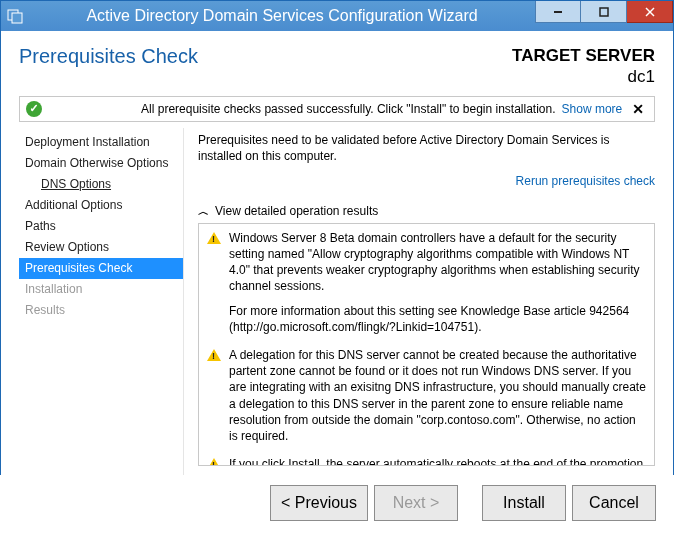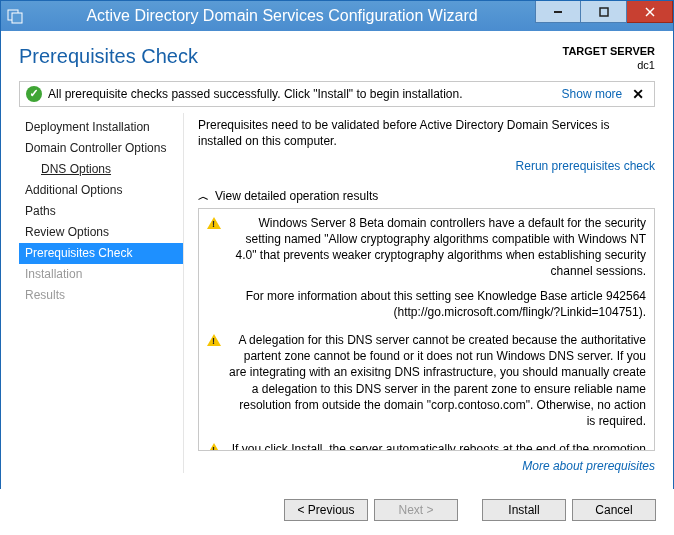--- a/index.html
+++ b/index.html
@@ -48,35 +48,35 @@
     align-items:flex-start;
     padding: 14px 18px 8px 18px;
   }
   .page-title {
     font-size:20px;
     font-weight:400;
     color:#1861a9;
   }
   .target {
     text-align:right;
-    font-size:11px;
+    font-size:17px;
     line-height:1.25;
   }
   .target .lbl { font-weight:bold; }
 
   .notice {
     margin: 0 18px 6px 18px;
     border:1px solid #c8c8c8;
     background:#fff;
     display:flex;
     align-items:center;
     padding:4px 6px;
     gap:6px;
   }
-  .notice-text { flex:1; }
+  .notice-text { flex:1;text-align:right; }
   .link { color:#0b66b5; cursor:pointer;text-align:right; }
   .closex { font-weight:bold; font-size:14px; padding:0 4px; }
 
   .body {
     display:flex;
     padding: 0 18px 0 18px;
     height: 360px;
   }
   .nav {
     width:165px;
@@ -108,41 +108,41 @@
     display:flex; align-items:center; gap:6px;
     margin: 6px 0 4px 0;
   }
   .results {
     border:1px solid #c8c8c8;
     padding:6px 8px;
     flex:1;
     overflow:hidden;
     line-height:1.35;
   }
-  .res-item { display:flex; gap:8px; margin-bottom:12px;text-align:right; }
+  .res-item { display:flex; gap:8px; margin-bottom:12px; }
   .res-item:last-child { margin-bottom:0; }
   .res-text p { margin:0 0 8px 0; }
   .res-text p:last-child { margin-bottom:0; }
 
   .footer {
     position:absolute;
     bottom:0; left:0; right:0;
     padding: 10px 18px 14px 18px;
     display:flex;
     justify-content:flex-end;
     gap:6px;
     background:#fff;
   }
   .btn {
     min-width:84px;
-    height:22px;
+    height:36px;
     border:1px solid #8c8c8c;
     background:#e9e9e9;
     font-family:inherit;
-    font-size:12px;
+    font-size:16px;
     padding:0 10px;
     cursor:pointer;
   }
   .btn.disabled { color:#9a9a9a; cursor:default; }
   .btn-gap { width:12px; }
 
   .ico-success {
     width:16px;height:16px;border-radius:50%;
     background:#3fa535;
     display:inline-flex;align-items:center;justify-content:center;
@@ -208,21 +208,21 @@
 <div class="notice">
   <span class="ico-success">✓</span>
   <span class="notice-text">All prerequisite checks passed successfully. Click "Install" to begin installation.</span>
   <span class="link">Show more</span>
   <span class="closex">✕</span>
 </div>
 
 <div class="body">
   <div class="nav" id="nav">
       <div class="nav-item">Deployment Installation</div>
-      <div class="nav-item">Domain Controller Options</div>
+      <div class="nav-item">Domain Otherwise Options</div>
       <div class="nav-item indent">DNS Options</div>
       <div class="nav-item">Additional Options</div>
       <div class="nav-item">Paths</div>
       <div class="nav-item">Review Options</div>
       <div class="nav-item selected">Prerequisites Check</div>
       <div class="nav-item disabled">Installation</div>
       <div class="nav-item disabled">Results</div>
     </div>
 
   <div class="content">

